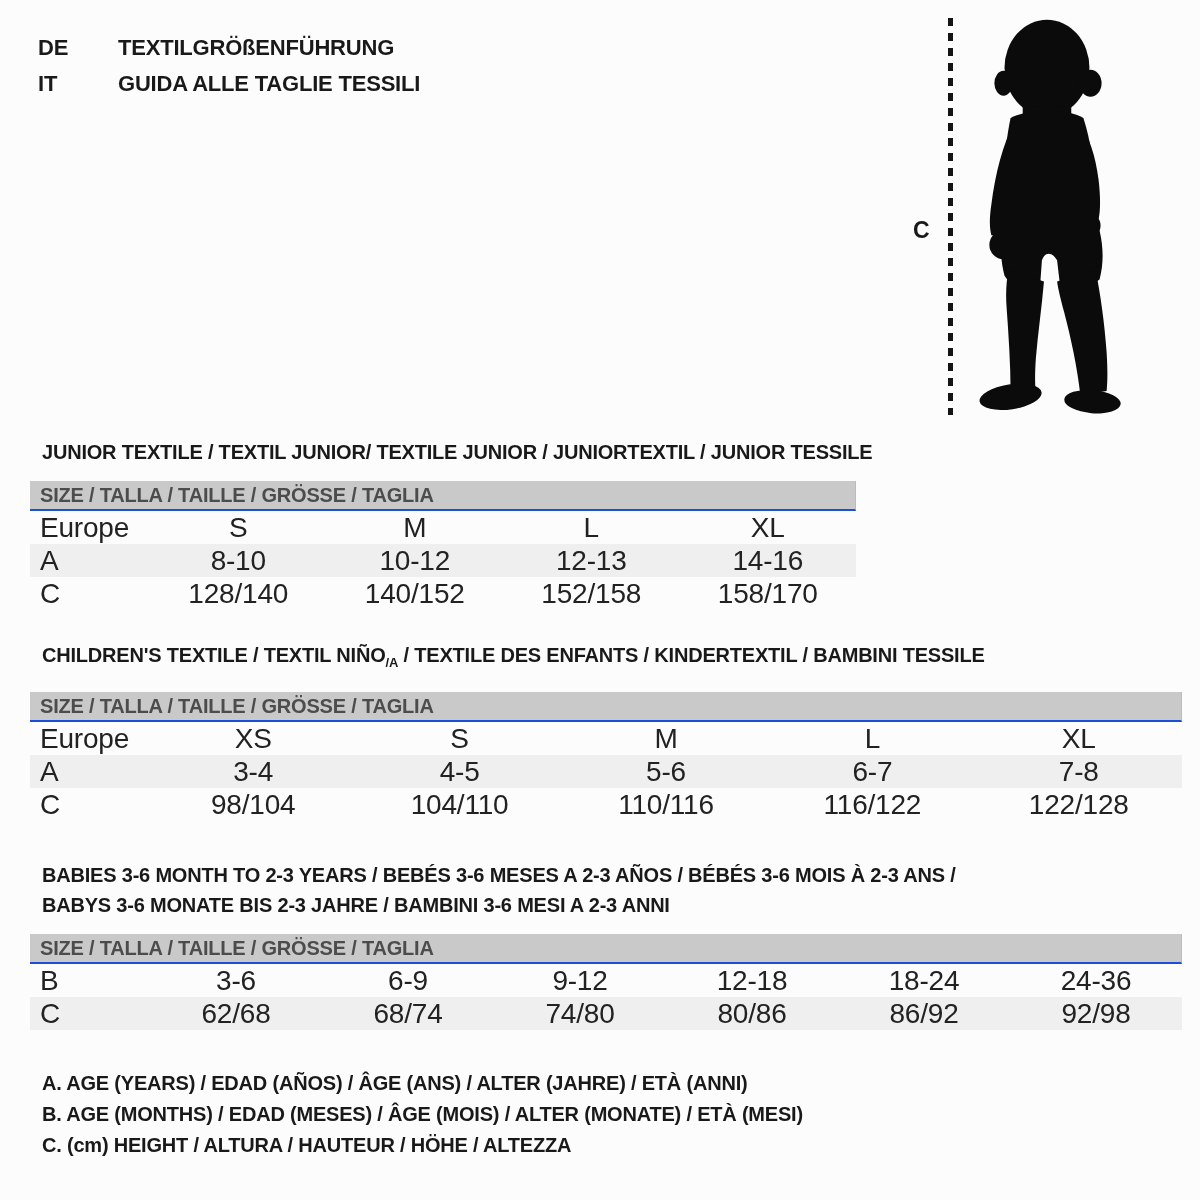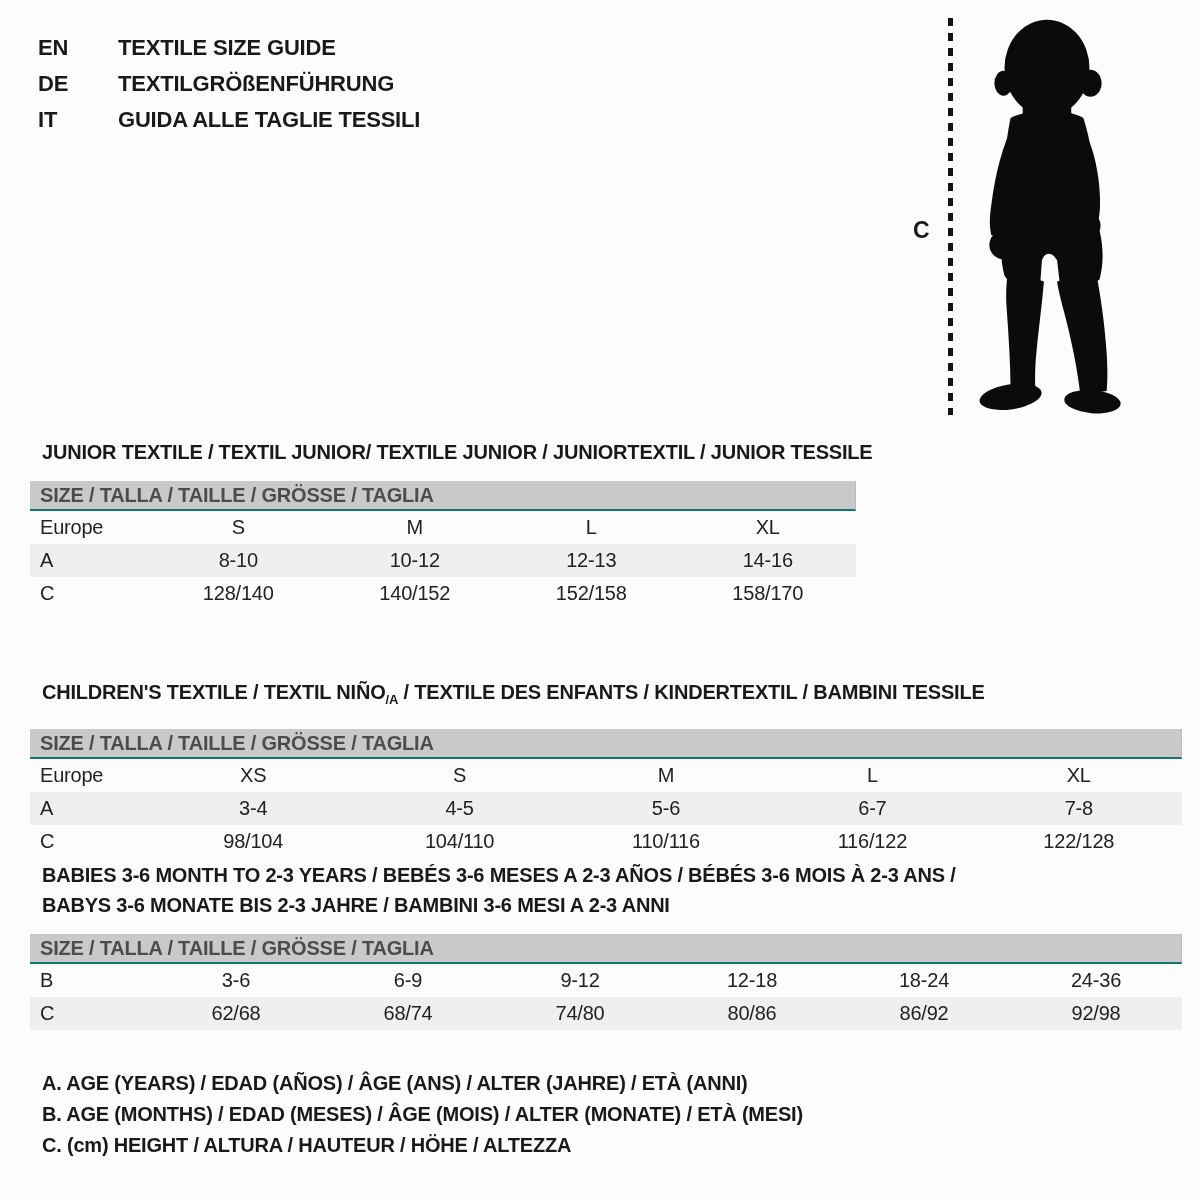--- a/index.html
+++ b/index.html
@@ -35,58 +35,58 @@
   .measure-label {
     position: absolute;
     left: 913px; top: 217px;
     font-size: 23px; font-weight: bold;
   }
   .toddler { position: absolute; left: 958px; top: 14px; width: 182px; height: 404px; }
 
   
   .size-section { position: absolute; left: 30px; }
   #sec-junior   { top: 437px; }
-  #sec-children { top: 677px; }
+  #sec-children { top: 640px; }
   #sec-babies   { top: 860px; }
   .size-section.narrow { width: 826px; }
   .size-section.wide   { width: 1152px; }
 
   .sec-title {
     margin-left: 12px;
     font-size: 20px; font-weight: bold;
     line-height: 30px;
     white-space: nowrap;
   }
   .sec-title .sub {
     font-size: 13px;
     vertical-align: sub;
     font-weight: bold;
   }
 
   .size-bar {
     margin-top: 14px;
     height: 30px; line-height: 28px;
     background: #c9c9c9;
-    border-bottom: 2px solid #0f766e;
+    border-bottom: 2px solid #1d4ed8;
     border-right: 1px solid #bbbbbb;
     color: #4c4c4c;
     font-weight: bold; font-size: 20px;
     padding-left: 10px;
     white-space: nowrap;
     overflow: hidden;
   }
 
   .size-table {
     width: 100%;
     border-collapse: collapse;
     table-layout: fixed;
   }
   .size-table td {
     height: 33px;
-    font-size: 20px;
+    font-size: 28px;
     text-align: center;
     color: #222222;
     white-space: nowrap;
   }
   .size-table td.row-label {
     width: 120px;
     text-align: left;
     padding-left: 10px;
   }
   .size-table tr.shaded { background: #efefef; }
@@ -96,24 +96,20 @@
   .legend-line {
     font-size: 20px; font-weight: bold;
     line-height: 31px;
     white-space: nowrap;
   }
 </style>
 </head>
 <body>
 
 <div class="lang-list">
-    <div class="lang-row">
-      <span class="lang-code">EN</span>
-      <span class="lang-name">TEXTILE SIZE GUIDE</span>
-    </div>
     <div class="lang-row">
       <span class="lang-code">DE</span>
       <span class="lang-name">TEXTILGRÖßENFÜHRUNG</span>
     </div>
     <div class="lang-row">
       <span class="lang-code">IT</span>
       <span class="lang-name">GUIDA ALLE TAGLIE TESSILI</span>
     </div>
   </div>
 

